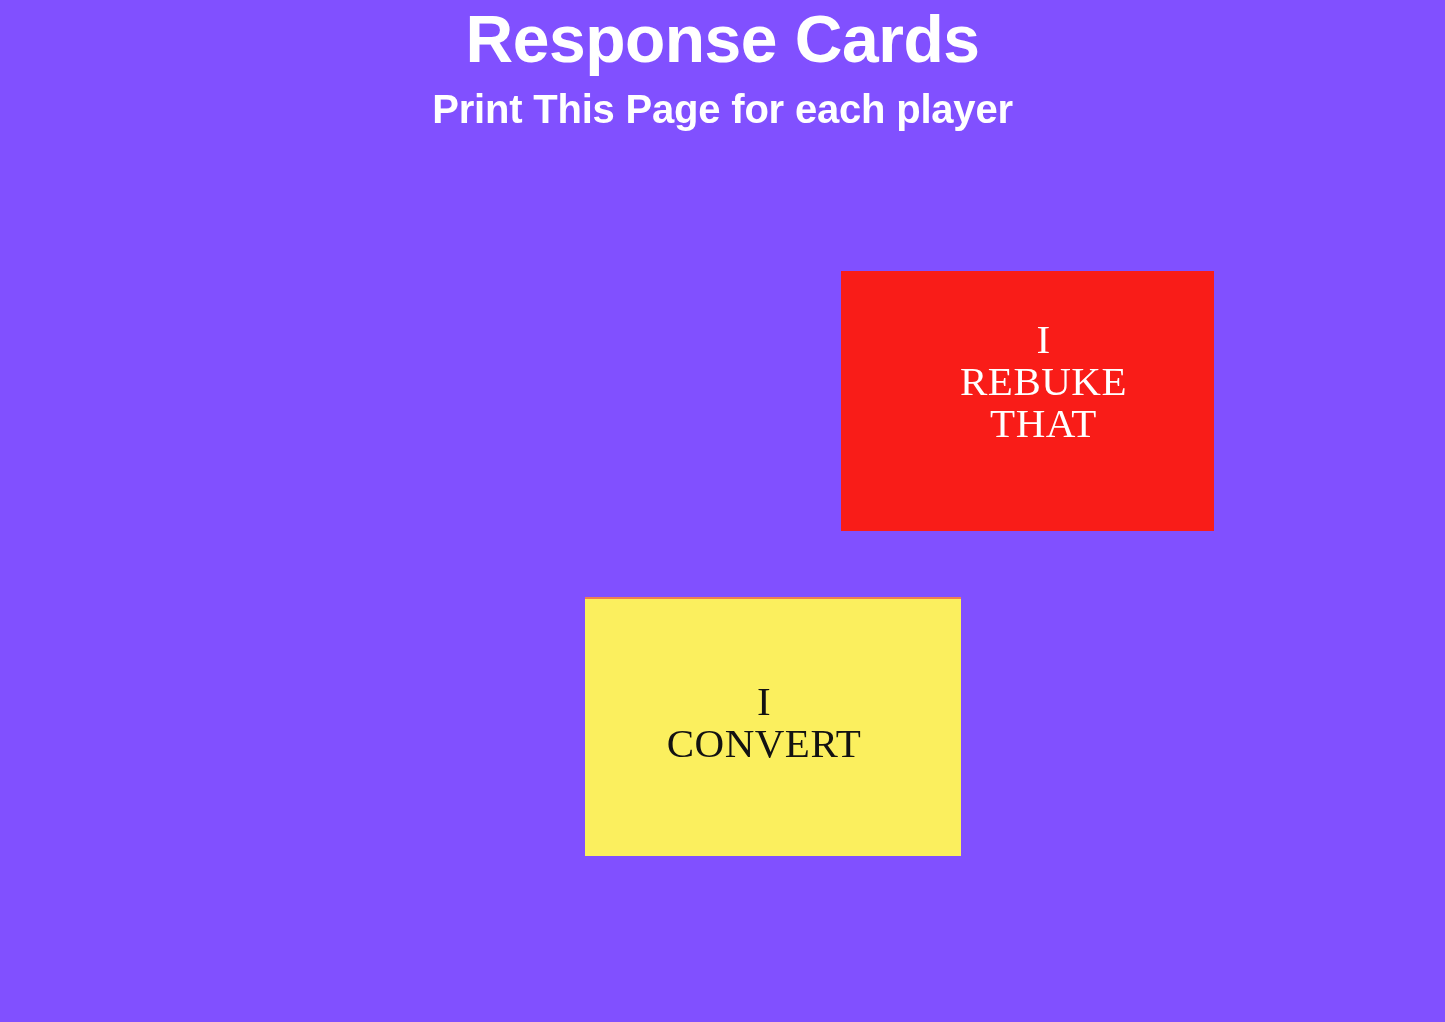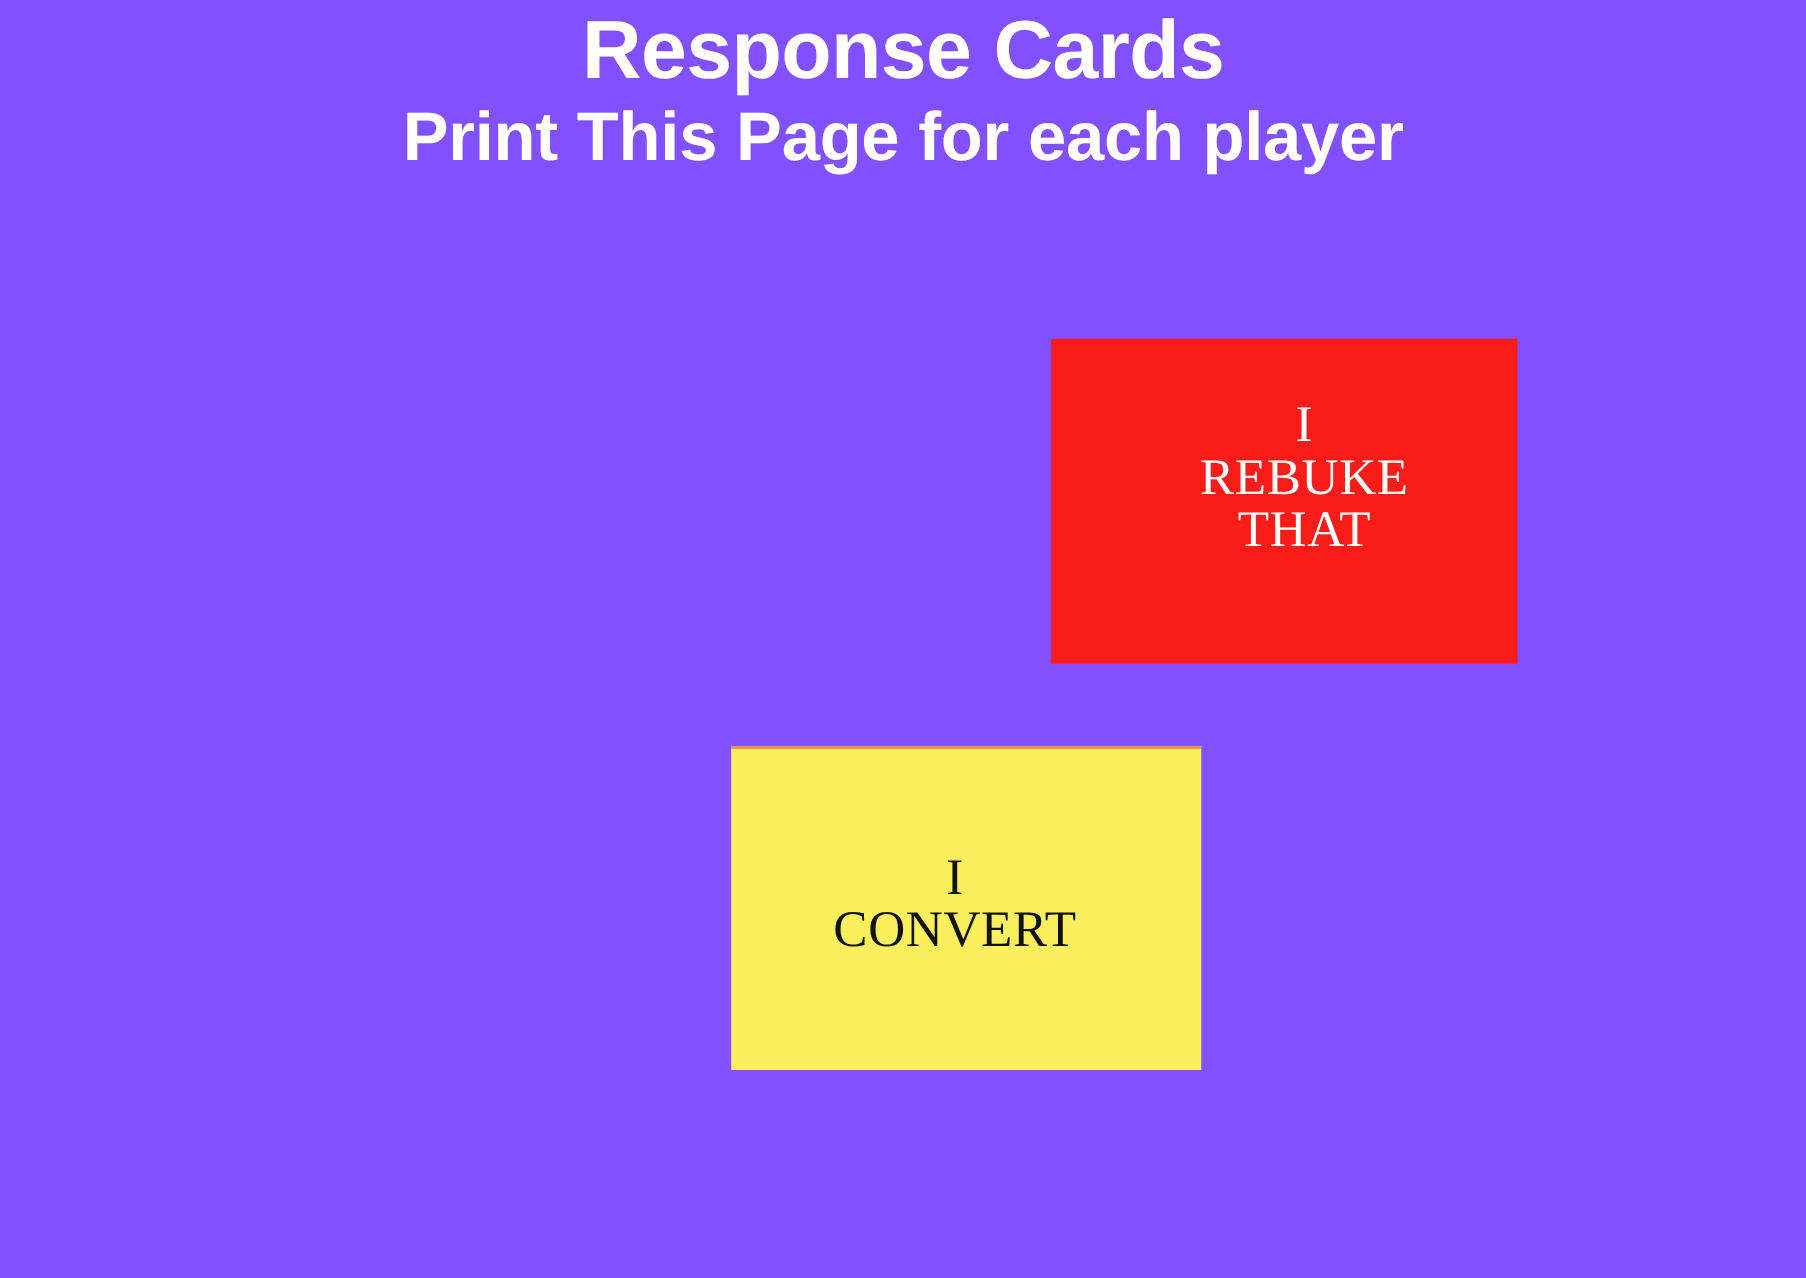--- a/index.html
+++ b/index.html
@@ -38,21 +38,21 @@
     line-height: 78px;
     letter-spacing: -0.5px;
     white-space: pre;
   }
   .page-subtitle {
     margin: 0;
     padding: 0;
     color: #ffffff;
     font-family: "Liberation Sans", sans-serif;
     font-weight: bold;
-    font-size: 55px;
+    font-size: 40px;
     line-height: 62px;
     letter-spacing: -0.2px;
     white-space: pre;
   }
 
   
   .card {
     position: absolute;
     box-sizing: border-box;
     display: flex;

